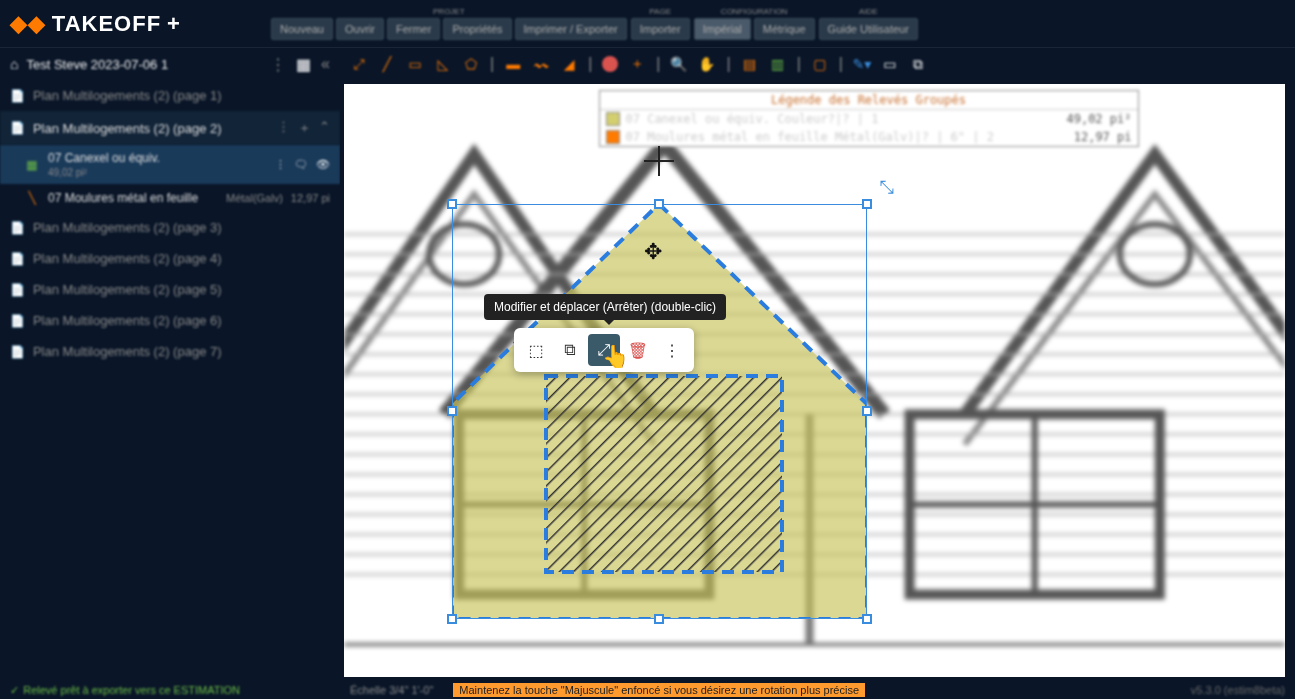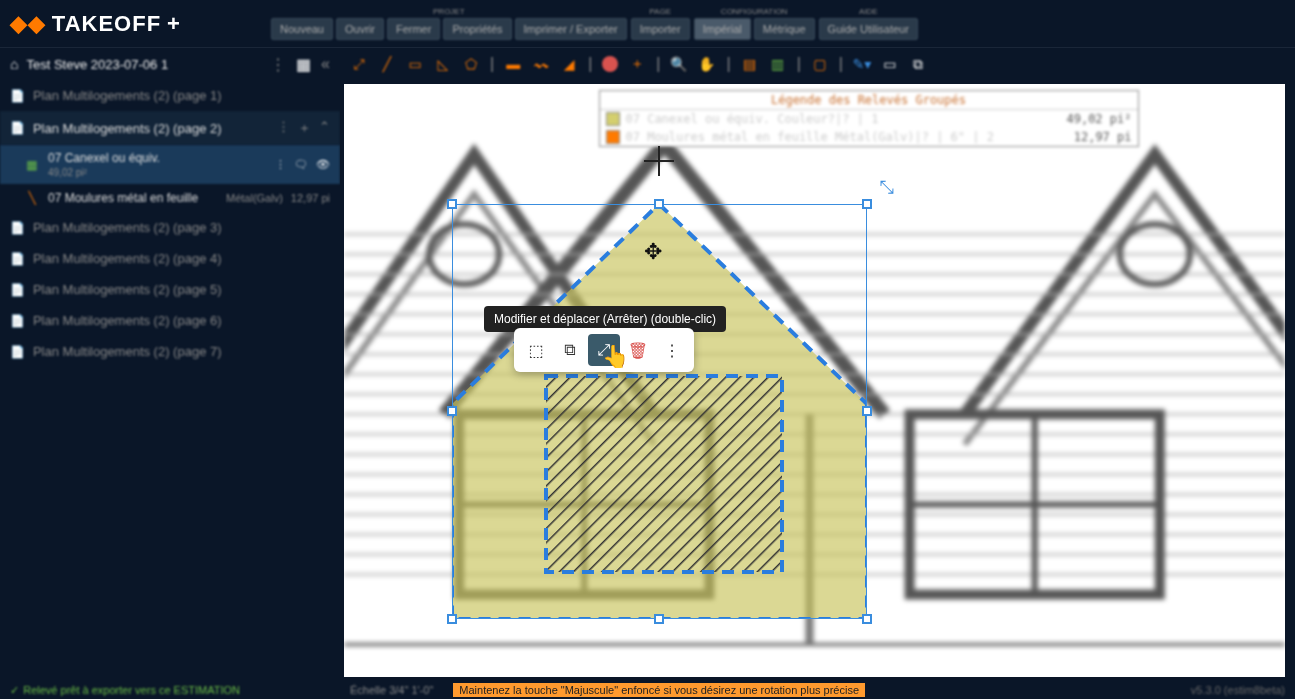--- a/index.html
+++ b/index.html
@@ -78,21 +78,21 @@
   
   .move-cursor { position:absolute; left: 300px; top: 155px; font-size:22px; color:#111;}
   
   
   .float-bar { position: absolute; left: 170px; top: 244px; background:#fff; border-radius:6px; box-shadow: 0 2px 8px rgba(0,0,0,.3); display:flex; gap:2px; padding:6px; align-items:center;}
   .float-btn { width:32px; height:32px; display:flex; align-items:center; justify-content:center; border-radius:4px; cursor:pointer; font-size:16px; color:#333;}
   .float-btn.active { background:#3a5a6a; color:#fff;}
   .float-btn.del { color:#d9534f;}
   
   
-  .tooltip { position:absolute; left:140px; top:222px; background:#222; color:#fff; padding:6px 10px; border-radius:4px; font-size:12px; white-space:nowrap;}
+  .tooltip { position:absolute; left:140px; top:210px; background:#222; color:#fff; padding:6px 10px; border-radius:4px; font-size:12px; white-space:nowrap;}
   .tooltip::after { content:""; position:absolute; bottom:-5px; left:120px; border:5px solid transparent; border-top-color:#222; border-bottom:none;}
   
   .cursor-hand { position:absolute; left:258px; top:260px; font-size:22px; z-index:50;}
   
   
   .crosshair { position:absolute; left: 300px; top: 62px; width:30px; height:30px; }
   .crosshair::before, .crosshair::after { content:""; position:absolute; background:#222;}
   .crosshair::before { left:14px; top:0; width:2px; height:30px;}
   .crosshair::after { top:14px; left:0; height:2px; width:30px;}
   

